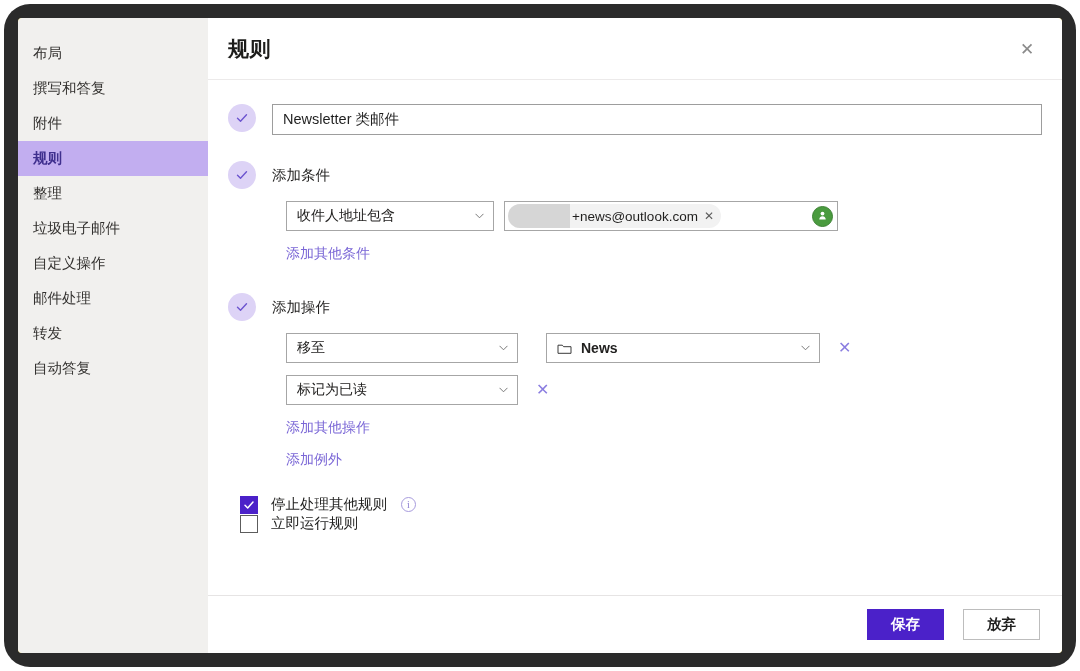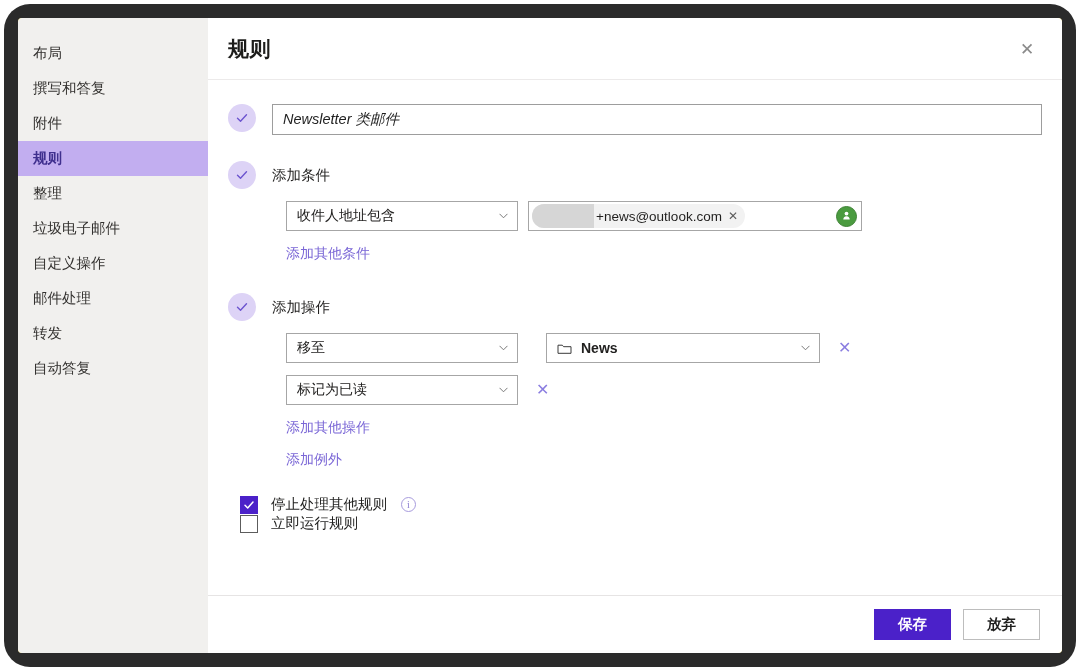--- a/index.html
+++ b/index.html
@@ -110,21 +110,20 @@
   .name-input {
     flex: 1 1 auto;
     height: 31px;
     border: 1px solid #9d9d9d;
     background: #fff;
     font-size: 14.5px;
     color: #1f1f1f;
     padding: 0 10px;
     font-family: "Liberation Sans", sans-serif;
     outline: none;
-    font-style: italic;
   }
 
   .section-label {
     font-size: 14.5px;
     color: #201f1e;
     line-height: 28px;
   }
 
   .indent { margin-left: 58px; }
 
@@ -140,21 +139,21 @@
     border: 1px solid #a6a6a6;
     background: #fff;
     display: flex;
     align-items: center;
     padding: 0 26px 0 10px;
     font-size: 14px;
     color: #222120;
     cursor: pointer;
     white-space: nowrap;
   }
-  .select.w-cond { width: 232px; }
+  .select.w-cond { width: 208px; }
   .select.w-act  { width: 232px; }
   .select.w-folder { width: 274px; margin-left: 28px; font-weight: bold; }
   .chev {
     position: absolute;
     right: 9px; top: 50%;
     margin-top: -3px;
     width: 9px; height: 6px;
   }
   .folder-ic { margin-right: 9px; display: flex; }
 
@@ -262,21 +261,21 @@
   }
 
   
   .panel-footer {
     flex: 0 0 58px;
     border-top: 1px solid #e6e4e4;
     display: flex;
     align-items: center;
     justify-content: flex-end;
     padding-right: 22px;
-    gap: 12px;
+    gap: 19px;
   }
   .btn {
     height: 31px;
     min-width: 77px;
     font-size: 14.5px;
     font-weight: 700;
     display: flex;
     align-items: center;
     justify-content: center;
     cursor: pointer;

